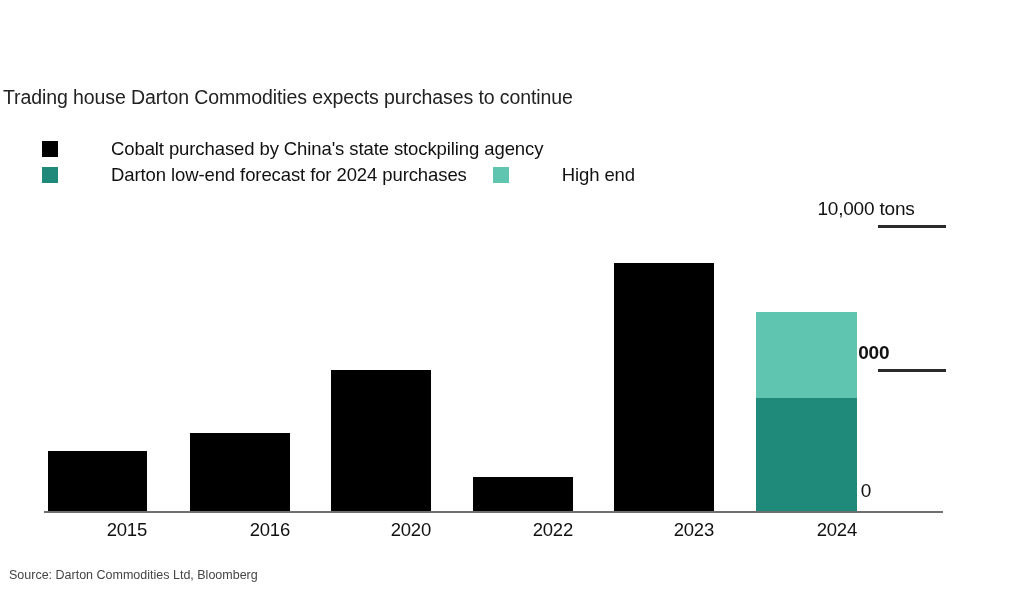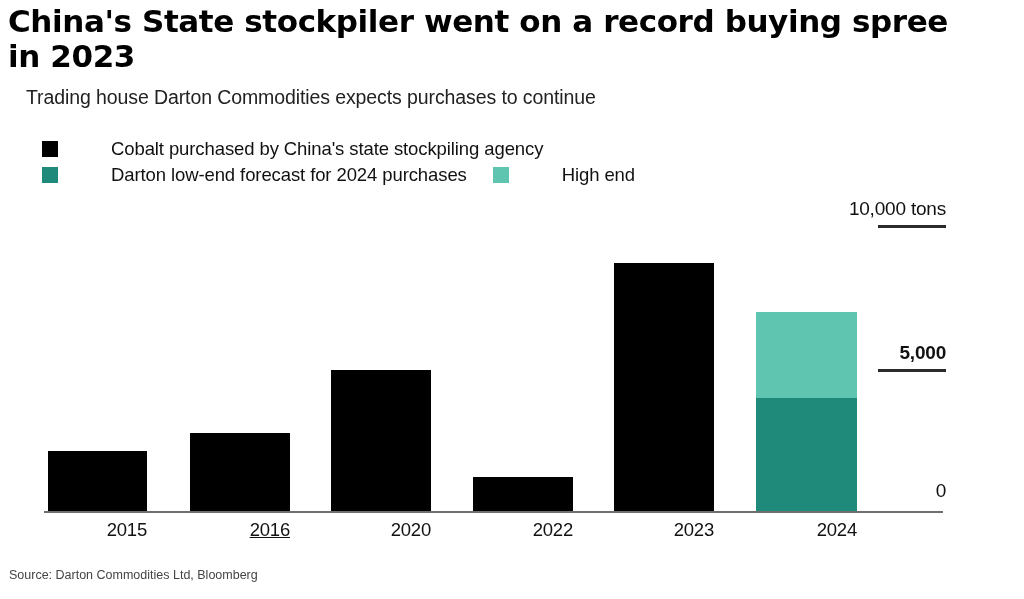--- a/index.html
+++ b/index.html
@@ -30,21 +30,21 @@
     width: 960px;
     font-size: 31px;
     line-height: 1.13;
     font-weight: 700;
     letter-spacing: -0.4px;
     color: #000000;
     font-family: "DejaVu Sans", sans-serif;
   }
   .subhead {
     position: absolute;
-    left: 26px;
+    left: 3px;
     top: 86px;
     font-size: 19.5px;
     font-weight: 400;
     color: #222222;
     letter-spacing: -0.1px;
   }
 
   
   .legend {
     position: absolute;
@@ -98,21 +98,21 @@
   .axis-baseline {
     position: absolute;
     left: 44px;
     top: 511px;
     width: 899px;
     height: 1.5px;
     background: #6f6f6f;
   }
   .tick-group {
     position: absolute;
-    text-align: right;
+    text-align: center;
   }
   .tick-label {
     font-size: 19px;
     color: #111111;
     letter-spacing: -0.2px;
     white-space: nowrap;
   }
   .tick-rule {
     height: 2.5px;
     background: #2b2b2b;
@@ -135,21 +135,20 @@
     top: 568px;
     font-size: 12.5px;
     color: #444444;
   }
 </style>
 </head>
 <body>
 
 <div id="chart-root">
 
-  <div class="headline">China's State stockpiler went on a record buying spree in 2023</div>
   <div class="subhead">Trading house Darton Commodities expects purchases to continue</div>
 
   <div class="legend">
     <div class="legend-row">
       <div class="legend-entry">
         <span class="swatch" style="background:#000000"></span>
         <span class="legend-label">Cobalt purchased by China's state stockpiling agency</span>
       </div>
     </div>
     <div class="legend-row">
@@ -201,21 +200,21 @@
     </div>
 
     <div class="bar" style="left:756px; width:101px; height:200px;">
       <div class="bar-seg" style="bottom:114px; height:86px; background:#5FC4B0;"></div>
       <div class="bar-seg" style="bottom:0; height:114px; background:#1F8A7A;"></div>
     </div>
 
     <div class="axis-baseline"></div>
 
     <div class="xlabel" style="left:48px; width:99px;">2015</div>
-    <div class="xlabel" style="left:190px; width:100px;text-decoration:underline;">2016</div>
+    <div class="xlabel" style="left:190px; width:100px;">2016</div>
     <div class="xlabel" style="left:331px; width:100px;">2020</div>
     <div class="xlabel" style="left:473px; width:100px;">2022</div>
     <div class="xlabel" style="left:614px; width:100px;">2023</div>
     <div class="xlabel" style="left:756px; width:101px;">2024</div>
 
   </div>
 
   <div class="source">Source: Darton Commodities Ltd, Bloomberg</div>
 
 </div>

